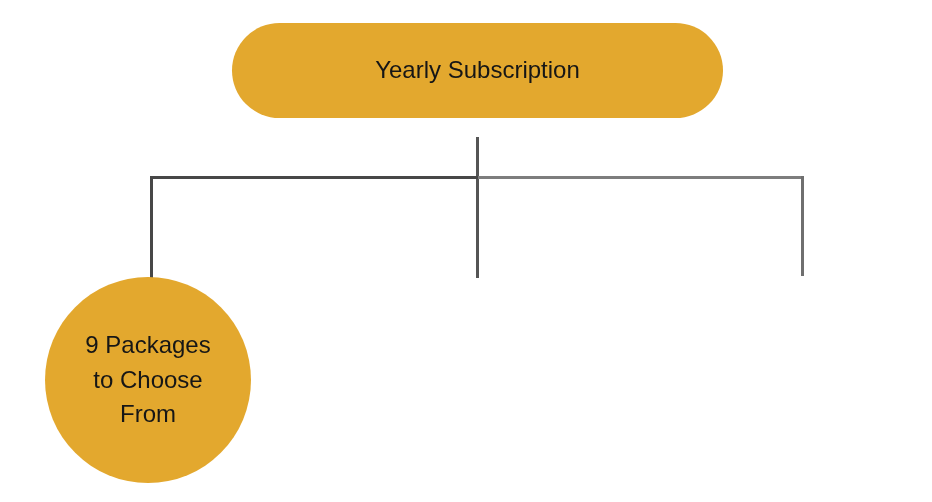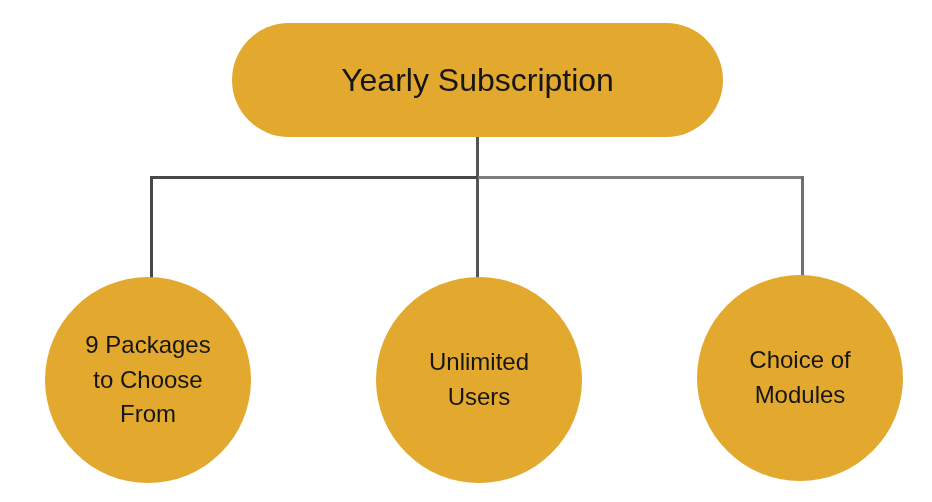--- a/index.html
+++ b/index.html
@@ -22,23 +22,23 @@
     display: flex;
     align-items: center;
     justify-content: center;
     text-align: center;
     white-space: pre-line;
   }
   .root-node {
     left: 232px;
     top: 23px;
     width: 491px;
-    height: 114px;
+    height: 95px;
     border-radius: 57px;
-    font-size: 32px;
+    font-size: 24px;
     line-height: 1.2;
   }
   .circle-node {
     width: 206px;
     height: 206px;
     border-radius: 50%;
     font-size: 24px;
     line-height: 1.45;
   }
   .circle-left   { left: 45px;  top: 277px; }
@@ -94,23 +94,15 @@
   <div class="line drop-left"></div>
   <div class="line drop-middle"></div>
   <div class="line drop-right"></div>
 
   <div class="node circle-node circle-left">
     <span>9 Packages
 to Choose
 From</span>
   </div>
 
-  <div class="node circle-node circle-middle">
-    <span>Unlimited
-Users</span>
-  </div>
 
-  <div class="node circle-node circle-right">
-    <span>Choice of
-Modules</span>
-  </div>
 
 </div>
 
 </body></html>

